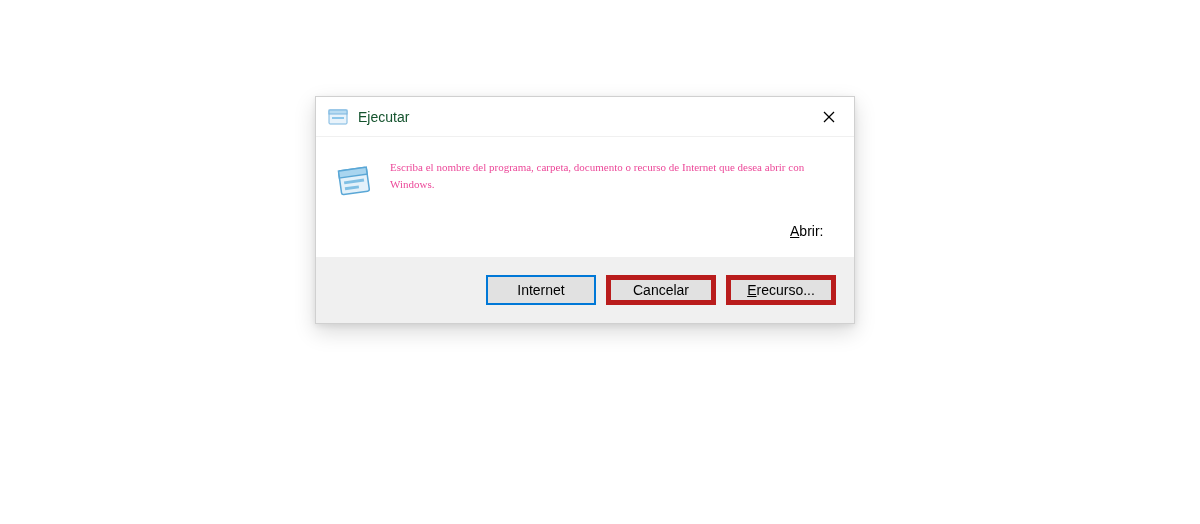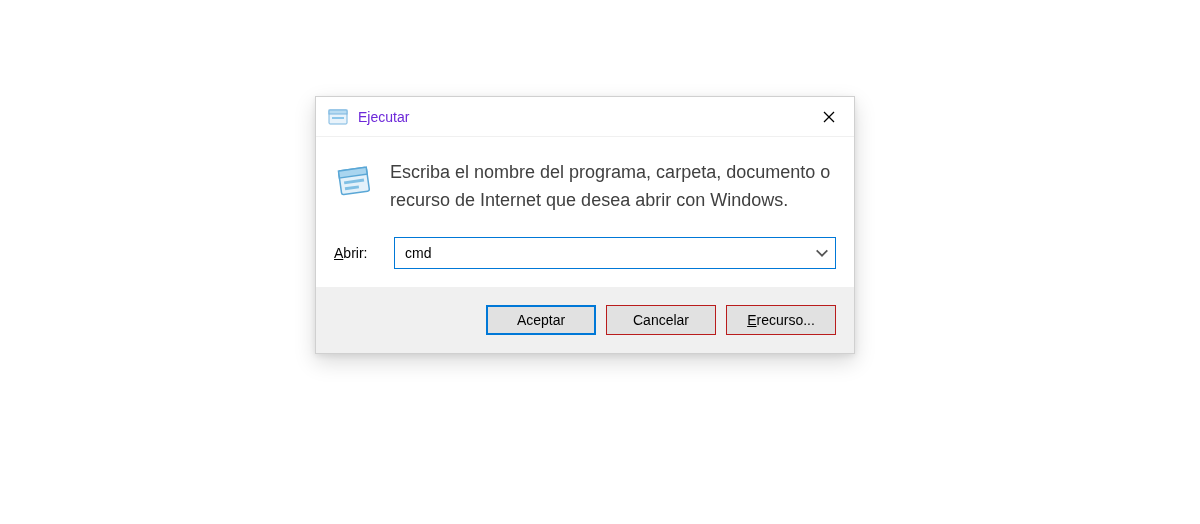--- a/index.html
+++ b/index.html
@@ -30,21 +30,21 @@
     }
     .title-icon {
       width: 20px;
       height: 20px;
       margin-right: 10px;
       flex-shrink: 0;
     }
     .title-text {
       flex: 1;
       font-size: 14px;
-      color: #6d28d9;
+      color: #14532d;
     }
     .close-btn {
       width: 50px;
       height: 40px;
       display: flex;
       align-items: center;
       justify-content: center;
       cursor: pointer;
     }
     .close-btn svg { width: 12px; height: 12px; }
@@ -58,23 +58,24 @@
       margin-bottom: 22px;
     }
     .run-icon {
       width: 40px;
       height: 40px;
       margin-right: 16px;
       flex-shrink: 0;
       margin-top: 2px;
     }
     .desc-text {
-      font-size: 18px;
+      font-size: 11px;
       line-height: 1.55;
-      color: #404040;
+      color: #ec4899;
+      font-family: Liberation Serif, serif;
     }
     .input-row {
       display: flex;
       align-items: center;
       gap: 14px;
       justify-content: flex-end;
     }
     .open-label {
       font-size: 14px;
       min-width: 46px;
@@ -110,21 +111,21 @@
     .footer {
       background: #f0f0f0;
       padding: 18px 18px;
       display: flex;
       justify-content: flex-end;
       gap: 10px;
     }
     .btn {
       min-width: 110px;
       height: 30px;
-      border: 1px solid #b91c1c;
+      border: 5px solid #b91c1c;
       background: #e1e1e1;
       font-size: 14px;
       font-family: inherit;
       cursor: pointer;
       padding: 0 14px;
     }
     .btn.default {
       border: 2px solid #0078d7;
       padding: 0 13px;
     }
@@ -161,29 +162,21 @@
             <rect x="10" y="19" width="20" height="3" fill="#7fbfe4"></rect>
             <rect x="10" y="25" width="14" height="3" fill="#7fbfe4"></rect>
           </g>
         </svg>
       </span>
       <div class="desc-text">Escriba el nombre del programa, carpeta, documento o recurso de Internet que desea abrir con Windows.</div>
     </div>
 
     <div class="input-row">
       <div class="open-label"><span class="ul">A</span><span>brir:</span></div>
-      <div class="combo">
-        <input class="combo-input" type="text" value="cmd" style="">
-        <span class="combo-chevron">
-          <svg viewBox="0 0 12 12">
-              <polyline points="2,4 6,8 10,4" fill="none" stroke="#555" stroke-width="1.3"></polyline>
-            </svg>
-        </span>
-      </div>
     </div>
   </div>
 
   <div class="footer">
-    <button class="btn default">Aceptar</button>
+    <button class="btn default">Internet</button>
     <button class="btn">Cancelar</button>
     <button class="btn"><span class="ul">E</span><span>recurso...</span></button>
   </div>
 </div>
 
 </body></html>

